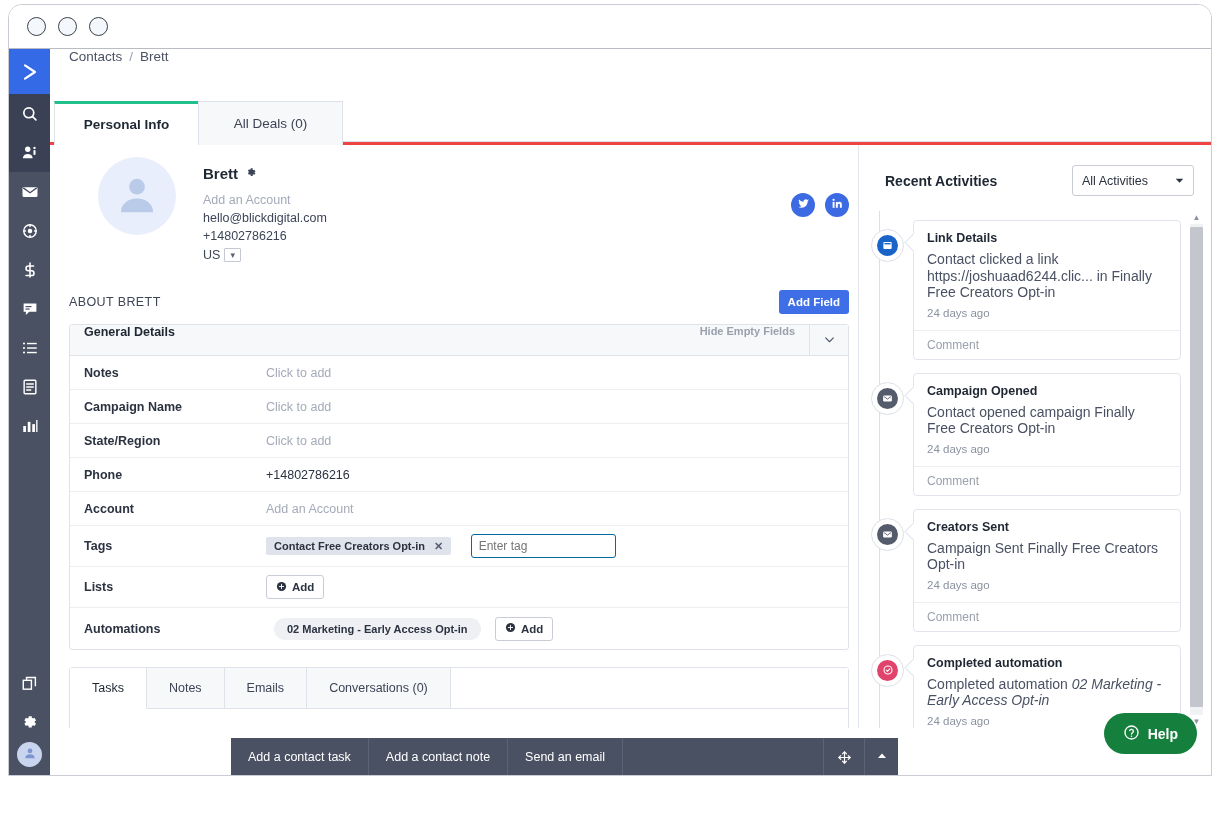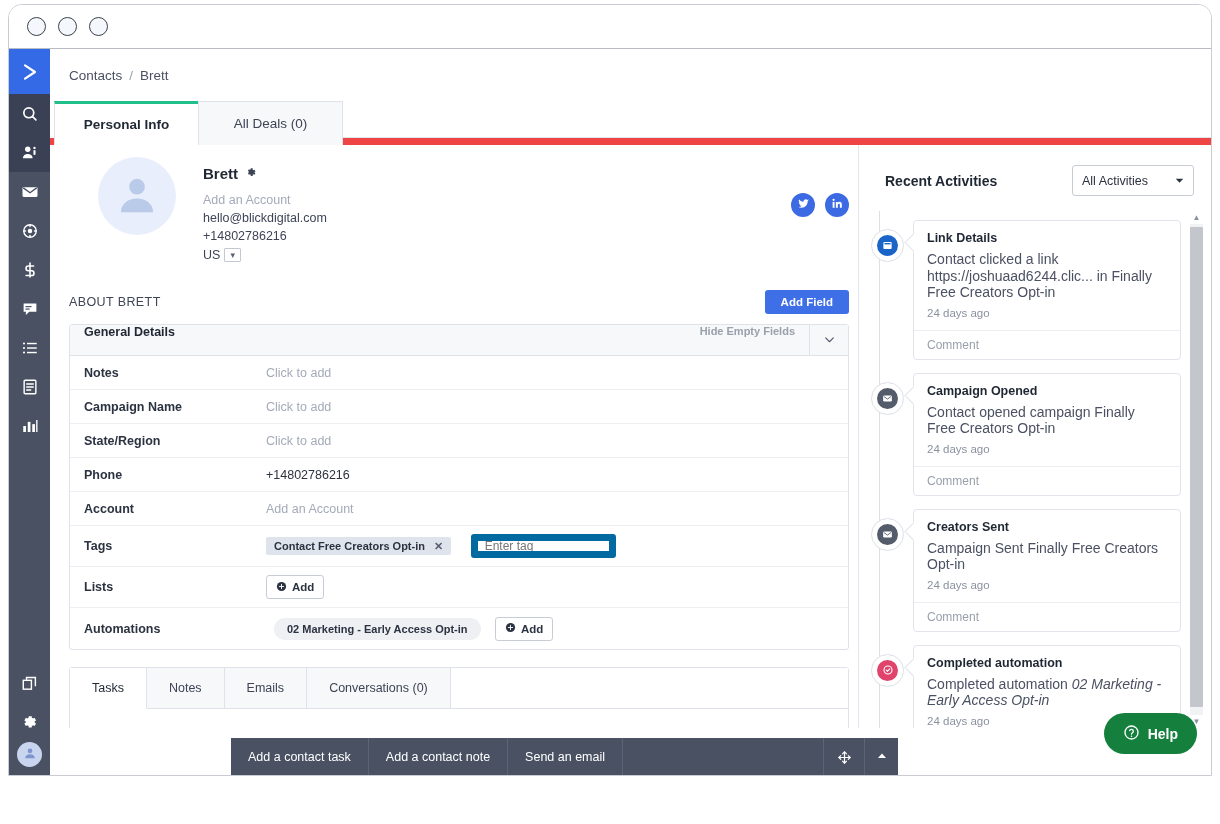--- a/index.html
+++ b/index.html
@@ -75,33 +75,33 @@
   
   .content {
     flex: 1 1 auto;
     position: relative;
     background: #ffffff;
     overflow: hidden;
   }
 
   .breadcrumb {
     height: 52px;
-    display: flex; align-items: center;
+    display: flex; align-items: flex-start;
     padding-left: 19px;
     font-size: 13.5px;
     color: #4a5163;
     gap: 7px;
   }
   .crumb-sep { color: #9aa0ac; }
 
   
   .tabstrip {
     display: flex;
     height: 44px;
-    border-bottom: 7px solid #ef4444;
+    border-bottom: 3px solid #ef4444;
     padding-left: 4px;
     background: #ffffff;
   }
   .tab {
     height: 44px;
     display: flex; align-items: center; justify-content: center;
     padding: 0 26px;
     font-size: 13.5px;
     color: #3d4455;
     background: #f7f8fa;
@@ -185,21 +185,21 @@
     display: flex; align-items: center; justify-content: space-between;
     margin-top: 26px;
     padding-right: 9px;
   }
   .about-title {
     font-size: 12.5px; color: #3d4455; letter-spacing: .4px;
   }
   .add-field-btn {
     background: #3f6fe6; color: #fff;
     font-size: 11.5px; font-weight: bold;
-    padding: 6px 16px; border-radius: 3px;
+    padding: 6px 9px; border-radius: 3px;
     border: none;
   }
 
   
   .card {
     margin-top: 10px;
     margin-right: 9px;
     border: 1px solid #dfe3e9;
     border-radius: 3px;
     background: #fff;
@@ -241,21 +241,21 @@
   .tag-pill {
     display: inline-flex; align-items: center; gap: 9px;
     background: #dfe3ec; color: #2b3240;
     font-size: 11px; font-weight: bold;
     height: 18px; padding: 0 8px; border-radius: 2px;
   }
   .tag-x { color: #5a6172; font-size: 11px; }
   .tag-input {
     margin-left: 16px;
     width: 145px; height: 24px;
-    border: 7px solid #0369a1; border-radius: 3px;
+    border: 1px solid #0369a1; border-radius: 3px;
     font-size: 12px; color: #8a919f;
     padding: 0 7px;
     font-family: "Liberation Sans", sans-serif;
     background: #fff;
   }
   .add-btn {
     display: inline-flex; align-items: center; gap: 5px;
     border: 1px solid #c8ccd5; background: #fff;
     height: 24px; padding: 0 9px; border-radius: 3px;
     font-size: 11.5px; font-weight: bold; color: #2b3240;

